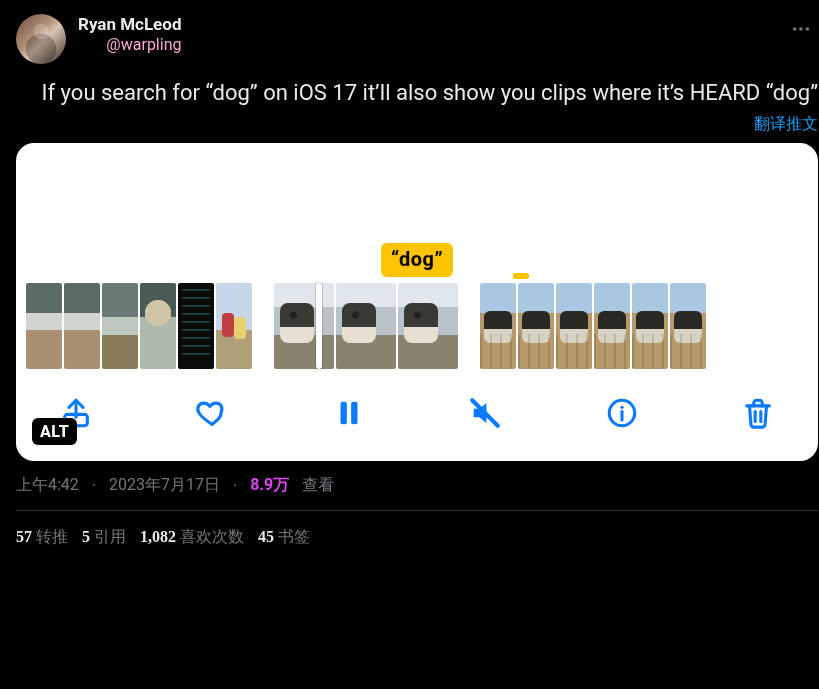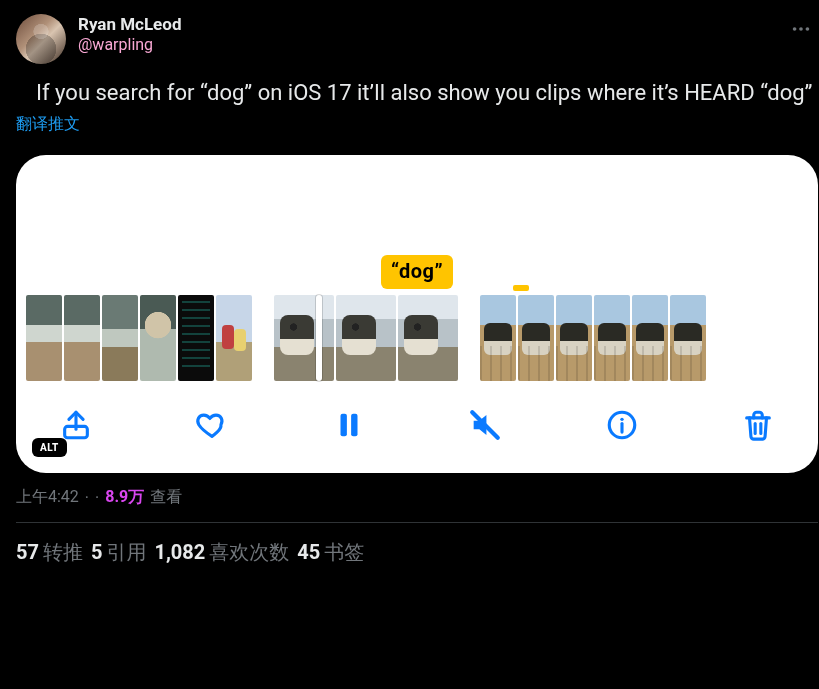--- a/index.html
+++ b/index.html
@@ -1,27 +1,27 @@
 <!DOCTYPE html>
 <html><head>
 <meta charset="utf-8">
 <style>
   * { box-sizing: border-box; margin: 0; padding: 0; }
   html, body { width: 819px; height: 689px; background: #000; color: #e7e9ea; font-family: -apple-system, BlinkMacSystemFont, "Segoe UI", Roboto, Helvetica, Arial, sans-serif; overflow: hidden; }
-  .tweet { padding: 14px 1px 0 16px; }
+  .tweet { padding: 14px 1px 0 16px; text-align: right; }
   .header { display: flex; align-items: flex-start; }
   .avatar { width: 50px; height: 50px; border-radius: 50%; background: linear-gradient(135deg,#6b4a3a 0%, #b09078 40%, #d9c4b0 55%, #3a2a20 100%); flex-shrink: 0; position: relative; overflow: hidden; }
   .avatar::after { content:""; position:absolute; inset:0; background: radial-gradient(circle at 50% 35%, rgba(255,255,255,0.2) 0 18%, transparent 19%), radial-gradient(circle at 50% 70%, rgba(0,0,0,0.25) 0 35%, transparent 36%); }
   .names { margin-left: 12px; line-height: 1.25; }
   .display-name { font-weight: 700; font-size: 17px; color: #e7e9ea; }
   .handle { font-size: 16px; color: #f9a8d4; }
   .more { margin-left: auto; color: #71767b; font-size: 20px; padding: 4px 6px; border-radius: 999px; cursor: pointer; }
   .text { margin-top: 14px; font-size: 22px; line-height: 1.35; color: #e7e9ea; margin-left: 20px; }
   .translate { margin-top: 6px; font-size: 16px; color: #1d9bf0; cursor: pointer; display: inline-block; }
-  .card { margin-top: 20px; background: #fff; border-radius: 30px; overflow: hidden; position: relative; }
+  .card { margin-top: 8px; background: #fff; border-radius: 18px; overflow: hidden; position: relative; }
   .card-top { height: 100px; }
   .caption-row { display:flex; justify-content:center; position: relative; height: 34px; }
   .caption { background: #ffc400; color: #000; font-weight: 700; font-size: 20px; padding: 4px 10px; border-radius: 6px; letter-spacing: .5px; }
   .tick { position:absolute; left: 62%; top: 30px; width: 16px; height: 6px; background:#ffc400; border-radius:2px; }
   .strip { display:flex; align-items: stretch; gap: 22px; padding: 6px 10px 10px 10px; height: 104px; }
   .group { display:flex; gap:2px; }
   .thumb { width: 46px; height: 86px; background: #888; border-radius: 2px; position: relative; overflow:hidden; }
   .thumb.tiny { width: 36px; }
   .thumb.g1a { background: linear-gradient(180deg,#5a6a64 0 35%, #cfd6cf 35% 55%, #a89070 55% 100%); }
   .thumb.g1b { background: linear-gradient(180deg,#5a6a64 0 35%, #cfd6cf 35% 55%, #a89070 55% 100%); }
@@ -38,25 +38,25 @@
   .thumb.deck::before { content:""; position:absolute; left:4px; top:28px; width:28px; height:32px; background: linear-gradient(180deg,#2a2a24 0 55%, #d8d2c2 55% 100%); border-radius:6px; }
   .thumb.deck::after { content:""; position:absolute; left:0; right:0; bottom:0; height:35px; background: repeating-linear-gradient(90deg, rgba(0,0,0,.12) 0 2px, transparent 2px 10px); }
   .playhead { position:absolute; left:42px; top:0; width:6px; height:86px; background:#fff; border-radius:3px; box-shadow: 0 0 0 1px rgba(0,0,0,.15); }
   .g2 { position: relative; }
   .toolbar { display:flex; justify-content: space-between; align-items:center; padding: 10px 38px 26px 38px; }
   .tbtn { width: 44px; height: 44px; display:flex; align-items:center; justify-content:center; cursor:pointer; }
   .tbtn svg { width: 34px; height: 34px; stroke: #0a7aff; fill: none; stroke-width: 2.2; stroke-linecap: round; stroke-linejoin: round; }
   .tbtn.pause svg rect { fill:#0a7aff; stroke:none; }
   .tbtn.mute svg { stroke:#0a7aff; }
   .tbtn.mute .slash { stroke:#0a7aff; stroke-width:3; }
-  .alt-badge { position:absolute; left:16px; bottom:16px; background:#000; color:#fff; font-weight:800; font-size:10px; padding:4px 8px; border-radius:6px; letter-spacing:.5px; }
-  .meta { margin-top: 14px; color:#71767b; font-size:16px; display:flex; align-items:center; gap:6px; }
+  .alt-badge { position:absolute; left:16px; bottom:16px; background:#000; color:#fff; font-weight:800; font-size:16px; padding:4px 8px; border-radius:6px; letter-spacing:.5px; }
+  .meta { margin-top: 14px; color:#71767b; font-size:16px; display:flex; align-items:center; gap:13px; }
   .meta .views-n { color:#d946ef; font-weight:700; }
   .divider { height:1px; background:#2f3336; margin-top:14px; }
-  .stats { display:flex; gap:8px; padding:16px 0 0 0; font-size:20px; color:#71767b; }
+  .stats { display:flex; gap:14px; padding:16px 0 0 0; font-size:16px; color:#71767b;font-family:Liberation Serif, serif; }
   .stats .n { color:#e7e9ea; font-weight:700; margin-right:4px; }
 </style>
 </head>
 <body>
 
 <div class="tweet">
   <div class="header">
     <div class="avatar"></div>
     <div class="names">
       <div class="display-name">Ryan McLeod</div>
@@ -145,20 +145,21 @@
             <path d="M14 11v7"></path>
           </svg>
       </div>
     </div>
     <div class="alt-badge">ALT</div>
   </div>
 
   <div class="meta">
     <span>上午4:42</span>
     <span>·</span>
+    <span>2023年7月17日</span>
     <span>·</span>
     <span class="views-n">8.9万</span>
     <span>查看</span>
   </div>
 
   <div class="divider"></div>
 
   <div class="stats">
     <div><span class="n">57</span><span>转推</span></div>
     <div><span class="n">5</span><span>引用</span></div>

